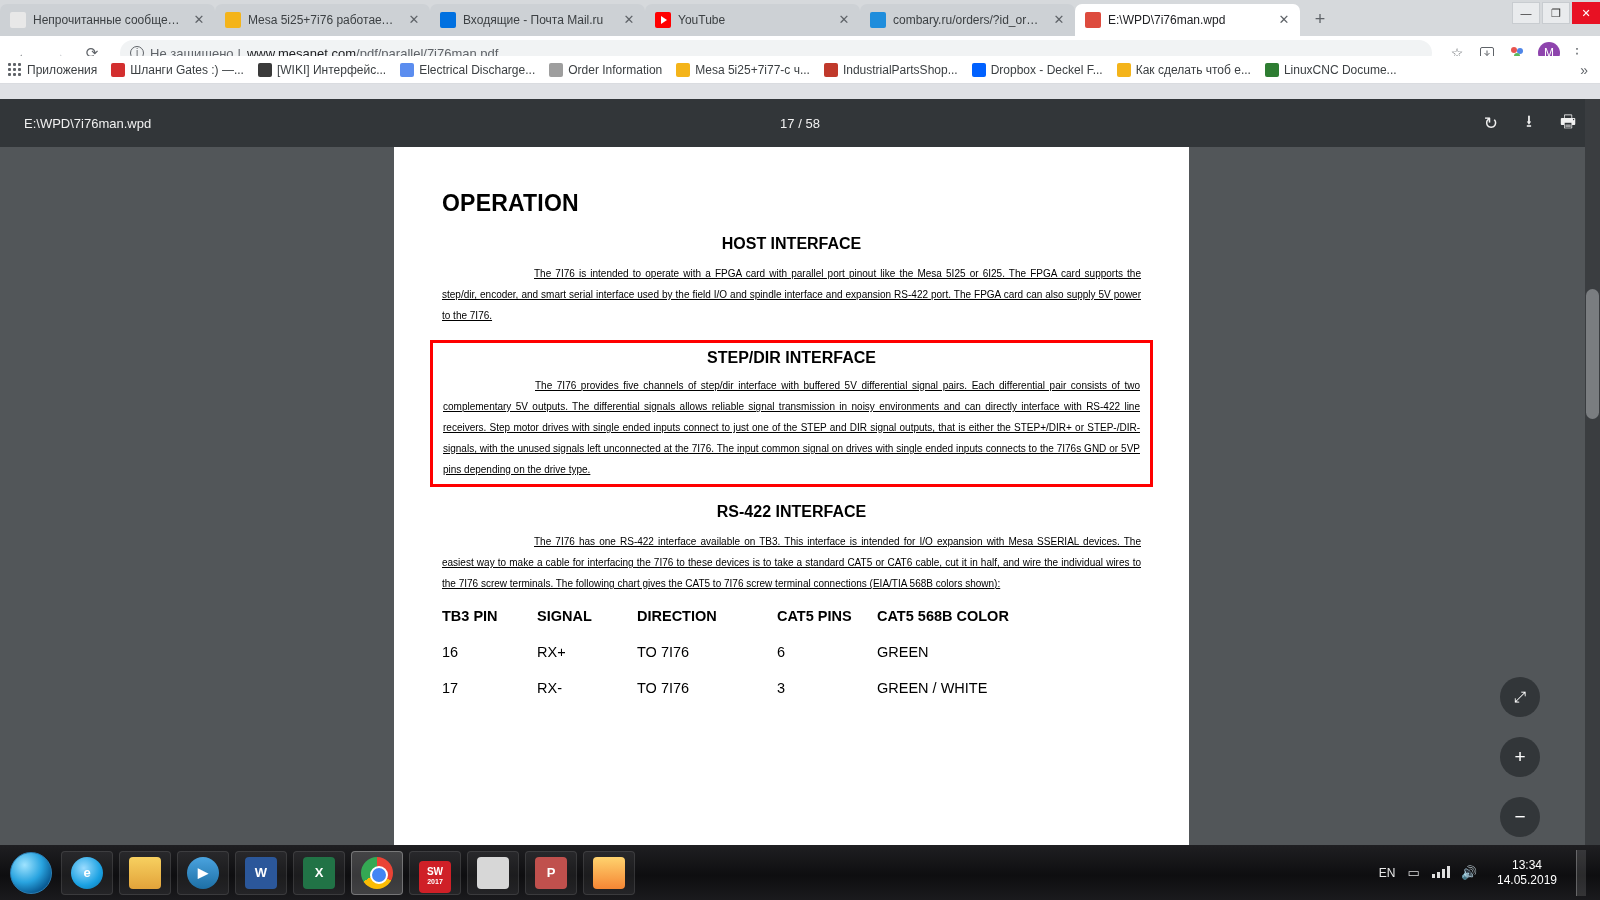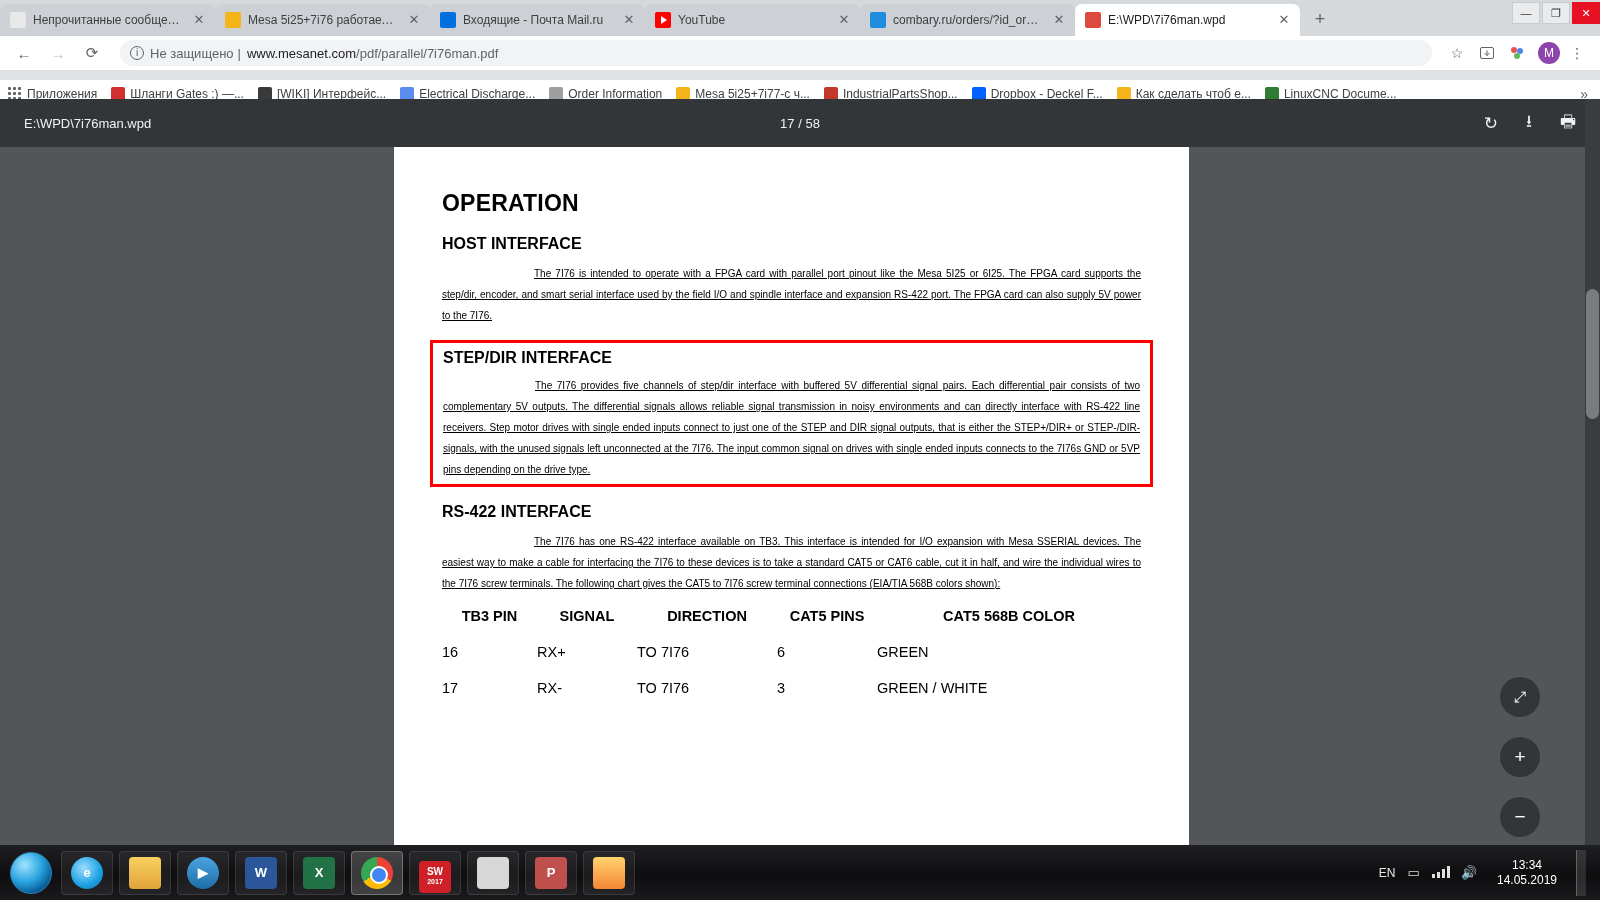--- a/index.html
+++ b/index.html
@@ -103,21 +103,21 @@
   }
   .avatar {
     width: 22px; height: 22px; border-radius: 50%;
     background: #8e44ad; color: #fff;
     font-size: 12px; display: flex; align-items: center; justify-content: center;
     margin-left: 8px;
   }
 
   
   .bookmarks {
-    position: absolute; top: 80px; left: 0; width: 1600px; height: 28px;
+    position: absolute; top: 56px; left: 0; width: 1600px; height: 28px;
     background: #ffffff; border-bottom: 1px solid #dadce0;
     display: flex; align-items: center; padding: 0 8px;
     font-size: 12px; color: #3c4043;
   }
   .bm { display: flex; align-items: center; margin-right: 14px; white-space: nowrap; }
   .bm .bmi {
     width: 14px; height: 14px; margin-right: 5px; border-radius: 2px;
     flex: 0 0 14px;
   }
   .apps-grid {
@@ -148,35 +148,35 @@
     position: absolute; top: 48px; left: 394px; width: 795px; height: 698px;
     background: #ffffff;
     overflow: hidden;
   }
   .pdfcontent {
     padding: 43px 48px 0 48px;
     font-family: "Liberation Sans", sans-serif;
     color: #000;
   }
   h1.doc { font-size: 23px; margin: 0 0 18px 0; letter-spacing: .2px; }
-  h2.doc { font-size: 16px; margin: 0 0 10px 0; }
+  h2.doc { font-size: 16px; margin: 0 0 10px 0; text-align: center; }
   p.doc {
     font-size: 10px; line-height: 21px; margin: 0 0 14px 0;
     text-align: justify; text-indent: 92px; text-decoration: underline;
   }
   .redbox {
     border: 3px solid #f00; padding: 6px 10px 4px 10px; margin: 0 -12px 16px -12px;
     max-height: 178px; overflow: hidden;
   }
   .redbox h2.doc { margin-bottom: 8px; }
   .redbox p.doc { margin-bottom: 0; }
 
   table.pins { width: 100%; border-collapse: collapse; font-size: 14.5px; margin-top: 10px; }
   table.pins th {
-    text-align: center; font-weight: bold; padding: 0 0 20px 0; margin-left: 48px;
+    text-align: left; font-weight: bold; padding: 0 0 20px 0; margin-left: 48px;
   }
   table.pins td { padding: 0 0 20px 0; }
   table.pins th:nth-child(1), table.pins td:nth-child(1) { width: 95px; }
   table.pins th:nth-child(2), table.pins td:nth-child(2) { width: 100px; }
   table.pins th:nth-child(3), table.pins td:nth-child(3) { width: 140px; }
   table.pins th:nth-child(4), table.pins td:nth-child(4) { width: 100px; }
 
   
   .zoomctl { position: absolute; right: 60px; display: flex; align-items: center;
     justify-content: center; width: 40px; height: 40px; border-radius: 50%;

